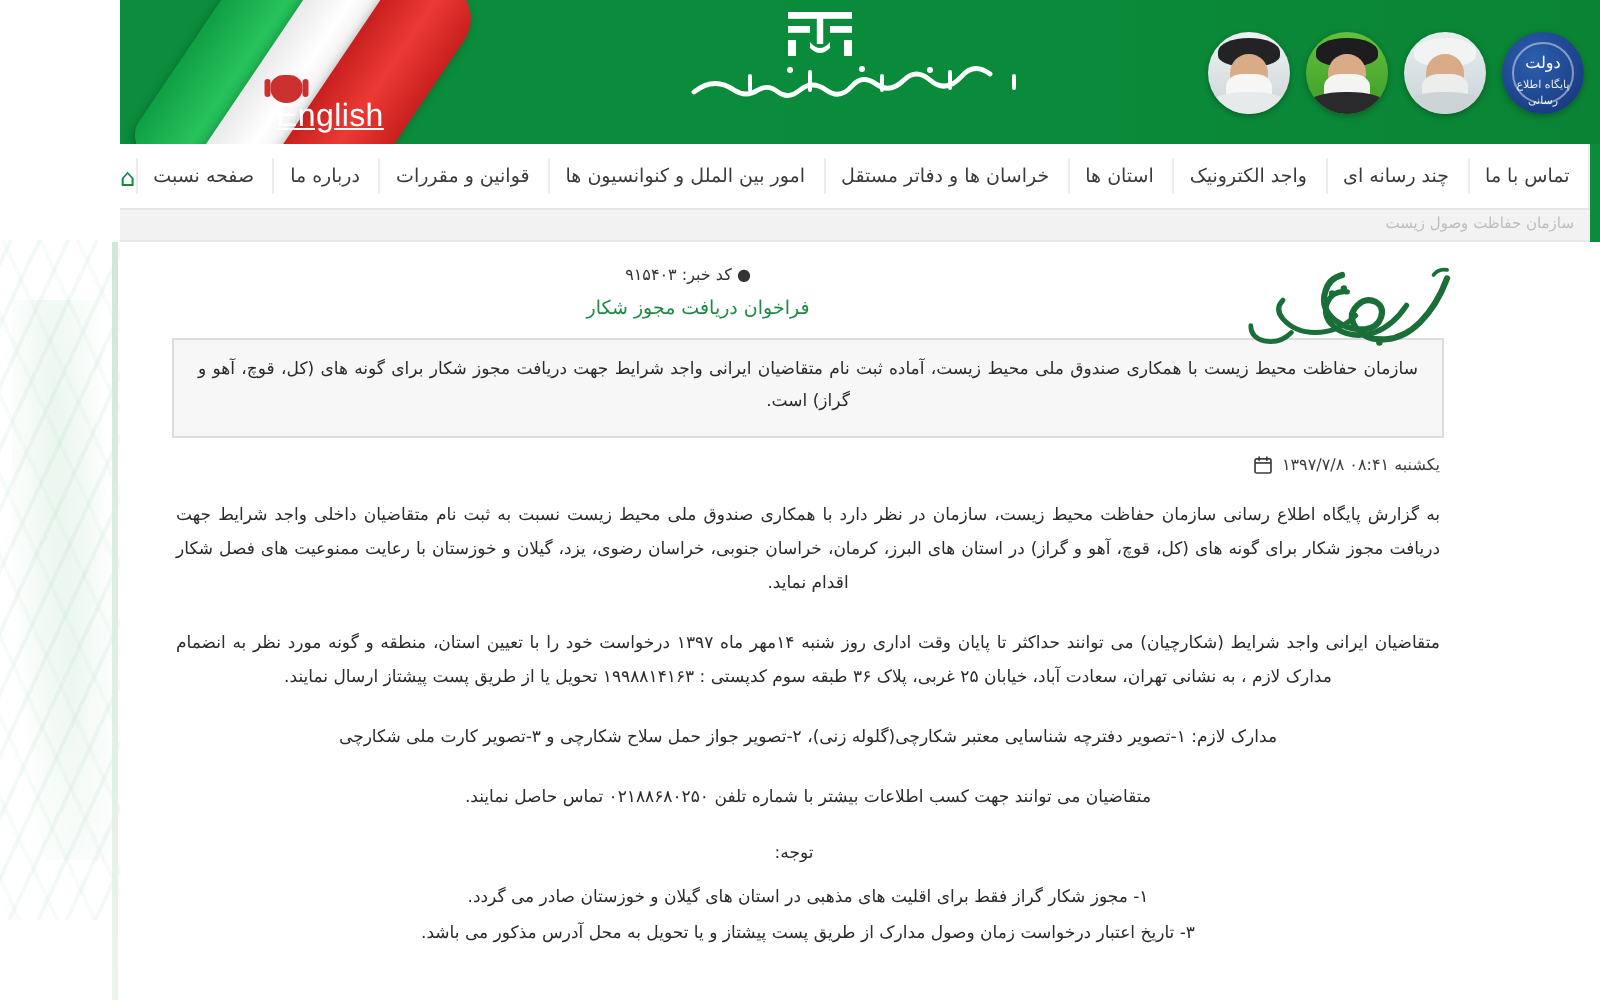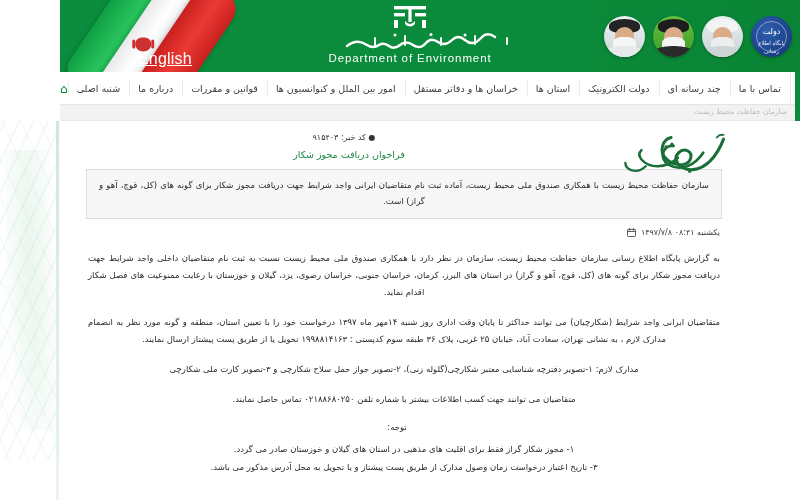--- a/index.html
+++ b/index.html
@@ -289,21 +289,20 @@
         <rect x="35" y="16" width="4" height="8" fill="#ffffff"></rect>
         <path d="M18 17 q5 6 10 0 l0 3 q-5 5 -10 0 z" fill="#ffffff"></path>
       </svg>
       <svg class="doe-fa" width="200" height="20" viewBox="0 0 200 20">
         <path d="M12 15 q10 -8 20 -1 q6 4 12 0 q5 -3 10 1 q5 4 11 -1 q6 -5 13 0 q7 5 13 -2 q5 -6 12 -1 q7 5 14 -2 q6 -6 13 0 q8 7 16 -2 q6 -7 14 -1" fill="none" stroke="#ffffff" stroke-width="2.4" stroke-linecap="round"></path>
         <path d="M40 14 l0 -7 M70 14 l0 -9 M106 14 l0 -7 M140 13 l0 -8 M172 13 l0 -6" stroke="#ffffff" stroke-width="2" stroke-linecap="round"></path>
         <circle cx="60" cy="4" r="1.5" fill="#ffffff"></circle>
         <circle cx="96" cy="3.5" r="1.5" fill="#ffffff"></circle>
         <circle cx="130" cy="4" r="1.5" fill="#ffffff"></circle>
       </svg>
-      <div class="doe-en">Department of Environment</div>
     </div>
 
     <div class="portraits">
       <div class="portrait p3">
         <div class="face">
             <div class="turban"></div>
             <div class="skin"></div>
             <div class="beard"></div>
             <div class="robe"></div>
           </div>
@@ -328,37 +327,37 @@
         <div class="gb-txt">
           <span>دولت</span>
           <small>پایگاه اطلاع رسانی</small>
         </div>
       </div>
     </div>
   </div>
 
   <div class="navbar">
     <div class="nav-home-icon">⌂</div>
-    <div class="nav-item">شنبه اصلی</div>
+    <div class="nav-item">صفحه نسبت</div>
     <div class="nav-item">درباره ما</div>
     <div class="nav-item">قوانین و مقررات</div>
     <div class="nav-item">امور بین الملل و کنوانسیون ها</div>
     <div class="nav-item">خراسان ها و دفاتر مستقل</div>
     <div class="nav-item">استان ها</div>
-    <div class="nav-item">دولت الکترونیک</div>
+    <div class="nav-item">واجد الکترونیک</div>
     <div class="nav-item">چند رسانه ای</div>
     <div class="nav-item">تماس با ما</div>
     <div class="nav-search">
       
     </div>
   </div>
   <div class="nav-right-edge"></div>
 
   <div class="breadcrumb-bar">
-    <div class="breadcrumb-text">سازمان حفاظت محیط زیست</div>
+    <div class="breadcrumb-text">سازمان حفاظت وصول زیست</div>
   </div>
   <div class="breadcrumb-green-edge"></div>
 
   <div class="article">
 
     <svg class="calligraphy" viewBox="0 0 130 70">
       <path d="M120 8 q-6 16 -16 26 q-9 9 -20 10 q-12 1 -18 -7 q-5 -7 1 -13 q5 -5 11 -2 q5 3 3 9 q-2 6 -9 7 q-10 1 -18 -5 q-9 -7 -6 -17 q2 -8 10 -10" fill="none" stroke="#1a6e38" stroke-width="3.6" stroke-linecap="round" stroke-linejoin="round"></path>
       <path d="M96 24 q-8 12 -19 16 q-12 4 -22 -2 q-9 -6 -6 -15 q3 -8 12 -7" fill="none" stroke="#1a6e38" stroke-width="3.2" stroke-linecap="round"></path>
       <path d="M66 30 q-10 10 -24 10 q-12 0 -19 -8 q-5 -6 0 -11" fill="none" stroke="#1a6e38" stroke-width="3" stroke-linecap="round"></path>
       <path d="M28 40 q-7 7 -16 5 q-8 -2 -8 -9" fill="none" stroke="#1a6e38" stroke-width="2.8" stroke-linecap="round"></path>

